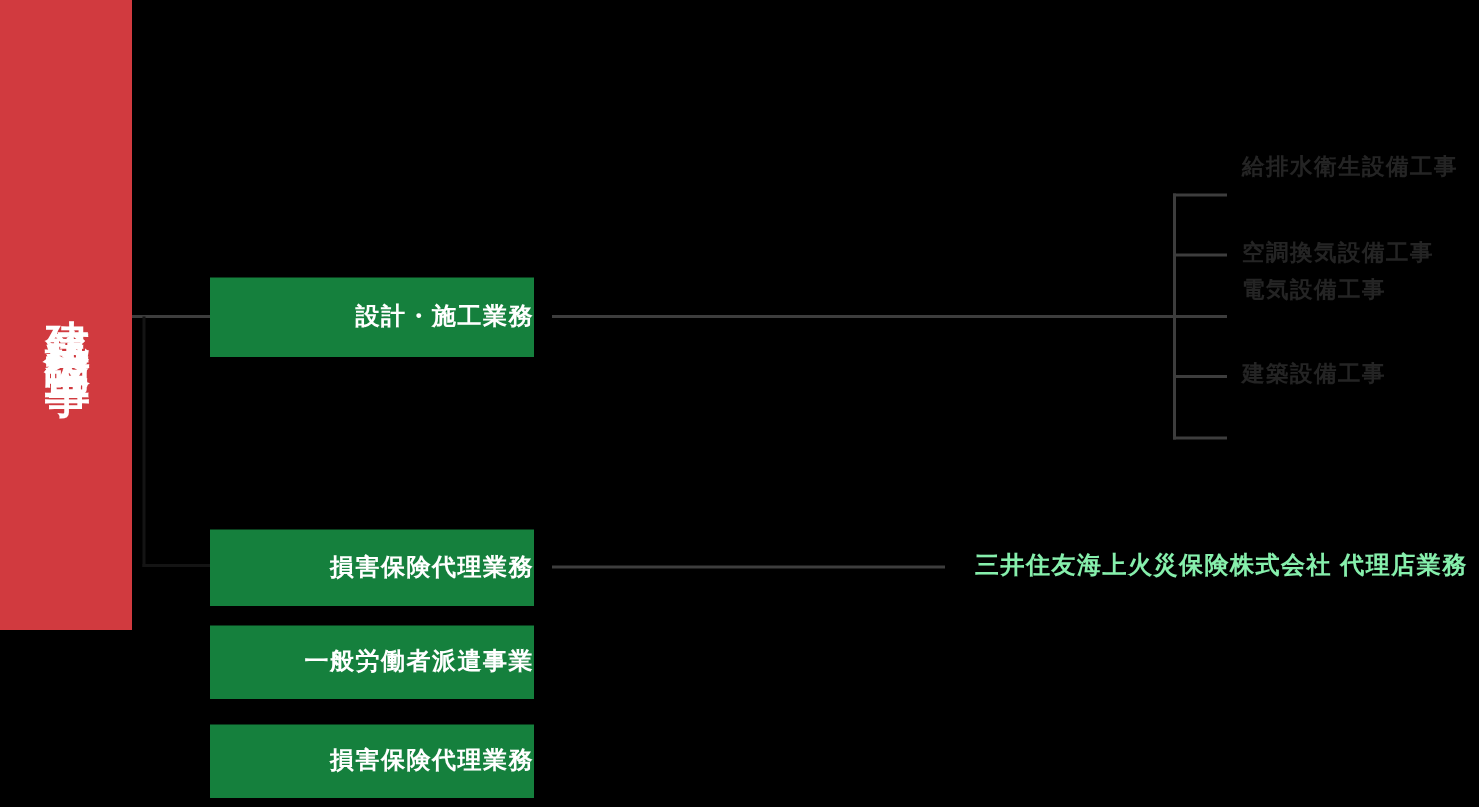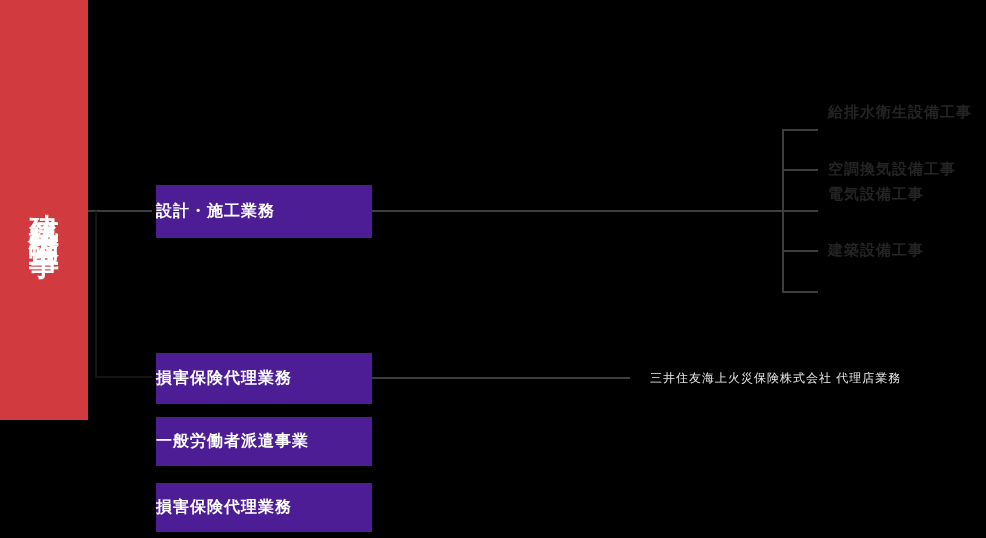--- a/index.html
+++ b/index.html
@@ -26,25 +26,25 @@
     color: #ffffff;
     font-size: 30px;
     font-weight: 700;
     letter-spacing: 7px;
     line-height: 1;
   }
 
   
   .node {
     position: absolute;
-    left: 156px;
+    left: 140px;
     width: 216px;
-    background: #4c1d95;
+    background: #15803d;
     color: #ffffff;
-    display: flex; align-items: center; justify-content: flex-start;
+    display: flex; align-items: center; justify-content: flex-end;
   }
   .node span {
     font-size: 16px;
     font-weight: 700;
     letter-spacing: 1px;
     white-space: nowrap;
   }
 
   
   .line { position: absolute; background: #3d3d3d; }
@@ -61,23 +61,23 @@
     font-weight: 700;
     letter-spacing: 1px;
     white-space: nowrap;
   }
   .note-label {
     position: absolute;
     left: 650px;
     top: 368px;
     height: 20px;
     line-height: 20px;
-    color: #e5e5e5;
-    font-size: 12px;
-    font-weight: 400;
+    color: #86efac;
+    font-size: 16px;
+    font-weight: 700;
     letter-spacing: 1px;
     white-space: nowrap;
   }
 </style>
 </head>
 <body>
 
 <div class="diagram">
 
   <div class="banner">

